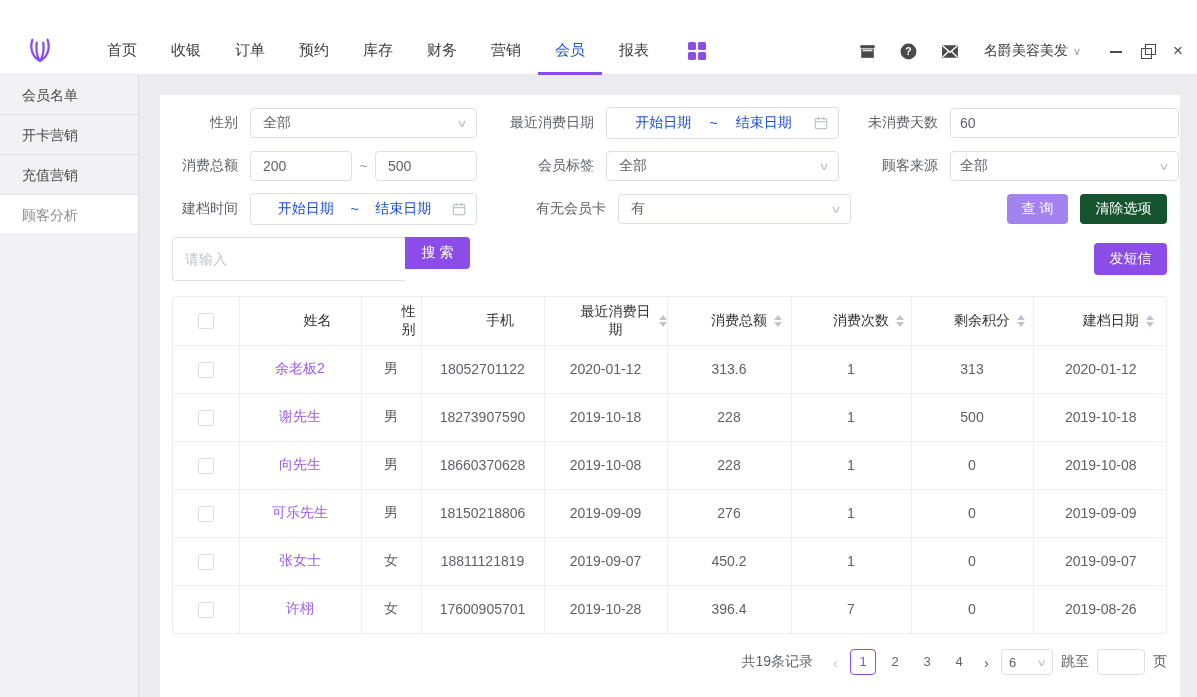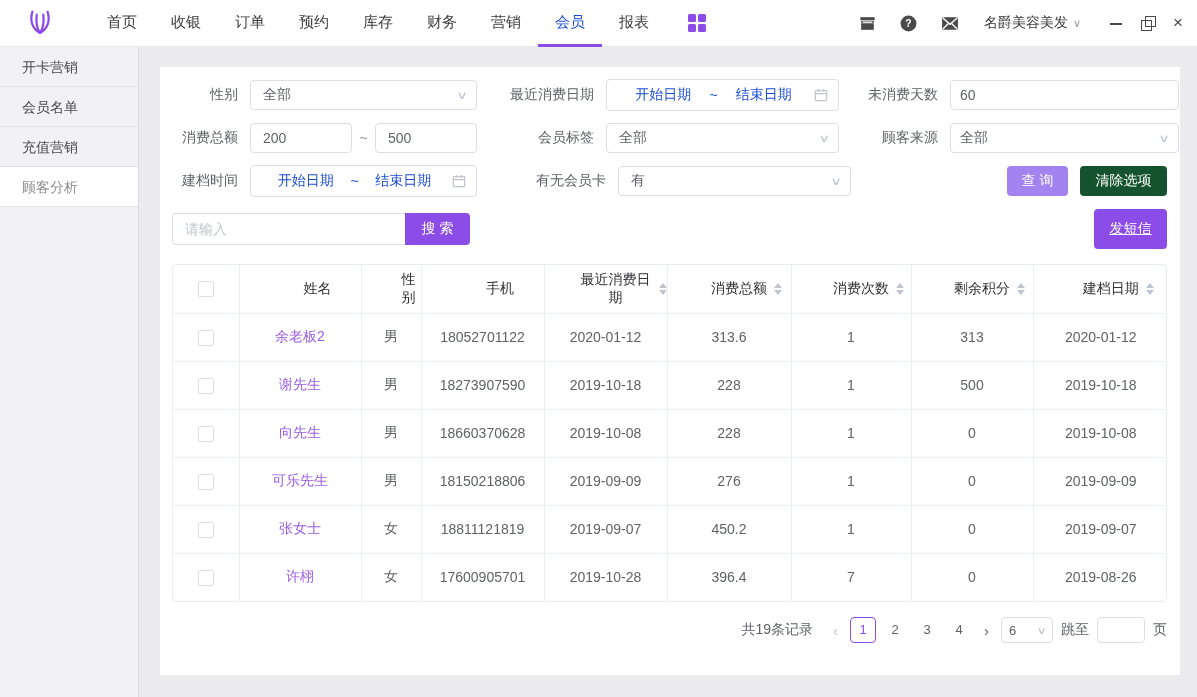--- a/index.html
+++ b/index.html
@@ -1,21 +1,21 @@
 <!DOCTYPE html>
 <html><head>
 <meta charset="utf-8">
 <style>
   * { box-sizing: border-box; margin: 0; padding: 0; }
   html,body { width:1197px; height:697px; overflow:hidden; }
   body { font-family:"Liberation Sans","DejaVu Sans",sans-serif; font-size:14px; color:#4a4a4a; background:#fff; }
   .app { width:1197px; height:697px; display:flex; flex-direction:column; }
 
   
-  .header { height:47px; flex:0 0 47px; display:flex; align-items:center; padding:0 14px 0 24px; background:#fff; border-bottom:1px solid #e8e8e8; }
+  .header { height:47px; flex:0 0 47px; display:flex; align-items:center; padding:0 14px 0 24px; background:#fff; border-bottom:1px solid #e8e8e8;margin-top:28px; }
   .logo { margin-right:34px; display:flex; align-items:center; }
   .nav { display:flex; align-items:stretch; height:47px; }
   .nav-item { line-height:44px; height:47px; padding:0 17px; font-size:15px; color:#3c3c3c; cursor:pointer; border-bottom:3px solid transparent; }
   .nav-item.active { color:#1d4ed8; border-bottom-color:#8c4ce8; }
   .grid-icon { width:18px; height:18px; margin:0 0 0 22px; align-self:center; display:grid; grid-template-columns:8px 8px; grid-template-rows:8px 8px; gap:2px; cursor:pointer; }
   .grid-icon span { background:#8c4ce8; border-radius:1.5px; }
   .spacer { flex:1; }
   .hicon { margin-left:22px; display:flex; align-items:center; cursor:pointer; }
   .shopname { margin-left:24px; display:flex; align-items:center; font-size:14px; color:#3c3c3c; cursor:pointer; }
   .shopname .chev { margin-left:5px; color:#9a9a9a; font-size:11px; }
@@ -51,24 +51,24 @@
   .daterange .ph { flex:1; text-align:center; }
   .cal { margin-left:4px; display:flex; }
   .btn { border:none; border-radius:4px; color:#fff; font-size:14px; height:30px; cursor:pointer; font-family:inherit; }
   .btn-query { background:#a383ef; width:61px; }
   .btn-clear { background:#14532d; width:87px; margin-left:12px; }
   .buttons { margin-left:auto; }
 
   
   .searchrow { display:flex; align-items:center; margin:4px 13px 15px 12px; }
   .search-group { display:flex; }
-  .search-input { width:233px; height:32px; border:1px solid #dcdfe6; border-right:none; border-radius:4px 0 0 4px; padding:0 12px; font-size:14px; color:#606266; outline:none; font-family:inherit; }
+  .search-input { width:233px; height:44px; border:1px solid #dcdfe6; border-right:none; border-radius:4px 0 0 4px; padding:0 12px; font-size:14px; color:#606266; outline:none; font-family:inherit; }
   .search-input::placeholder, input::placeholder { color:#c0c4cc; }
   .btn-search { width:65px; height:32px; border-radius:0 4px 4px 0; background:#8c4ce8; }
-  .btn-sms { width:73px; height:40px; margin-left:auto; background:#8c4ce8; border-radius:4px;text-decoration:underline; }
+  .btn-sms { width:73px; height:32px; margin-left:auto; background:#8c4ce8; border-radius:4px; }
 
   
   .tablewrap { margin:0 13px 0 12px; border:1px solid #e9ecf2; border-radius:4px; overflow:hidden; }
   table { width:100%; border-collapse:collapse; table-layout:fixed; }
   th,td { height:48px; text-align:center; font-weight:400; font-size:14px; border-right:1px solid #ebeef5; border-bottom:1px solid #ebeef5; }
   th:last-child, td:last-child { border-right:none; }
   tbody tr:last-child td { border-bottom:none; }
   th { color:#303133; }
   td { color:#606266; }
   .th-inner { display:inline-flex; align-items:center; justify-content:flex-start;margin-left:35px; }
@@ -150,22 +150,22 @@
     <div class="winctrl">
       <span class="win win-min"></span>
       <span class="win win-restore"></span>
       <span class="win win-close">×</span>
     </div>
   </div>
 
   <div class="main">
 
     <div class="sidebar">
+        <div class="side-item">会员名单</div>
         <div class="side-item">开卡营销</div>
-        <div class="side-item">会员名单</div>
         <div class="side-item">充值营销</div>
         <div class="side-item hover">顾客分析</div>
       </div>
 
     <div class="content">
       <div class="card">
 
         <div class="filters">
           <div class="frow">
             <div class="fgroup g1">

